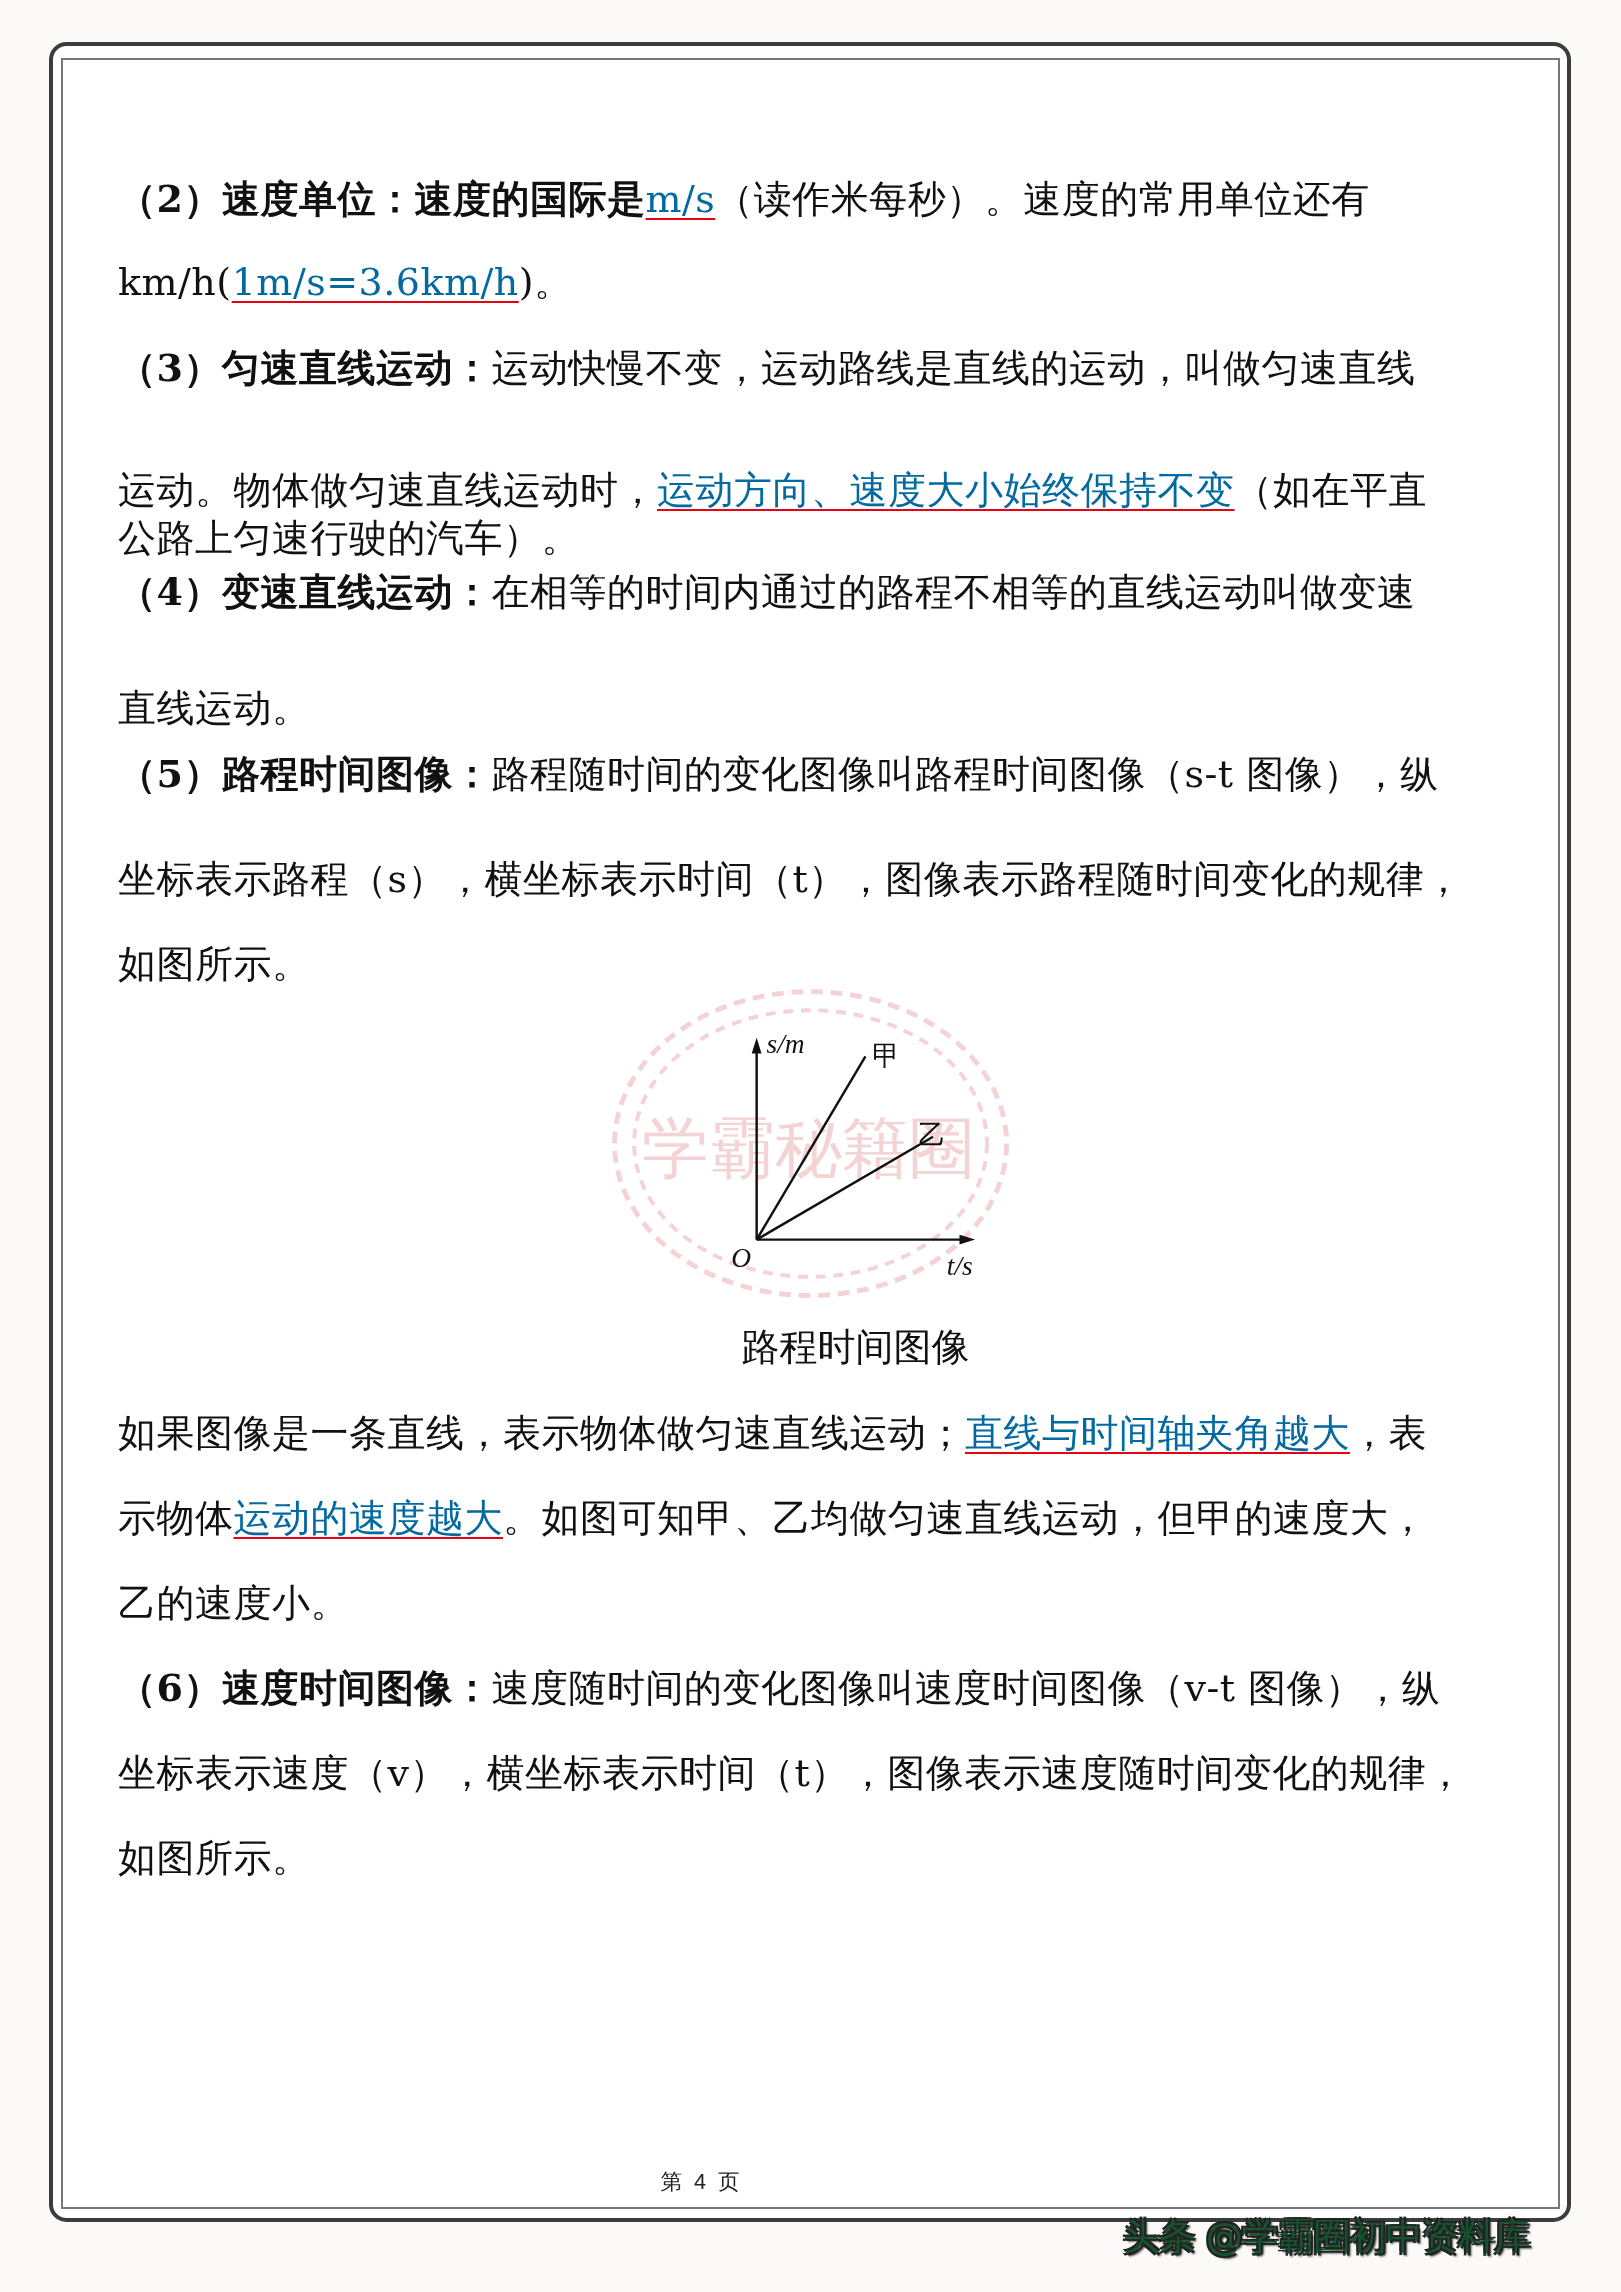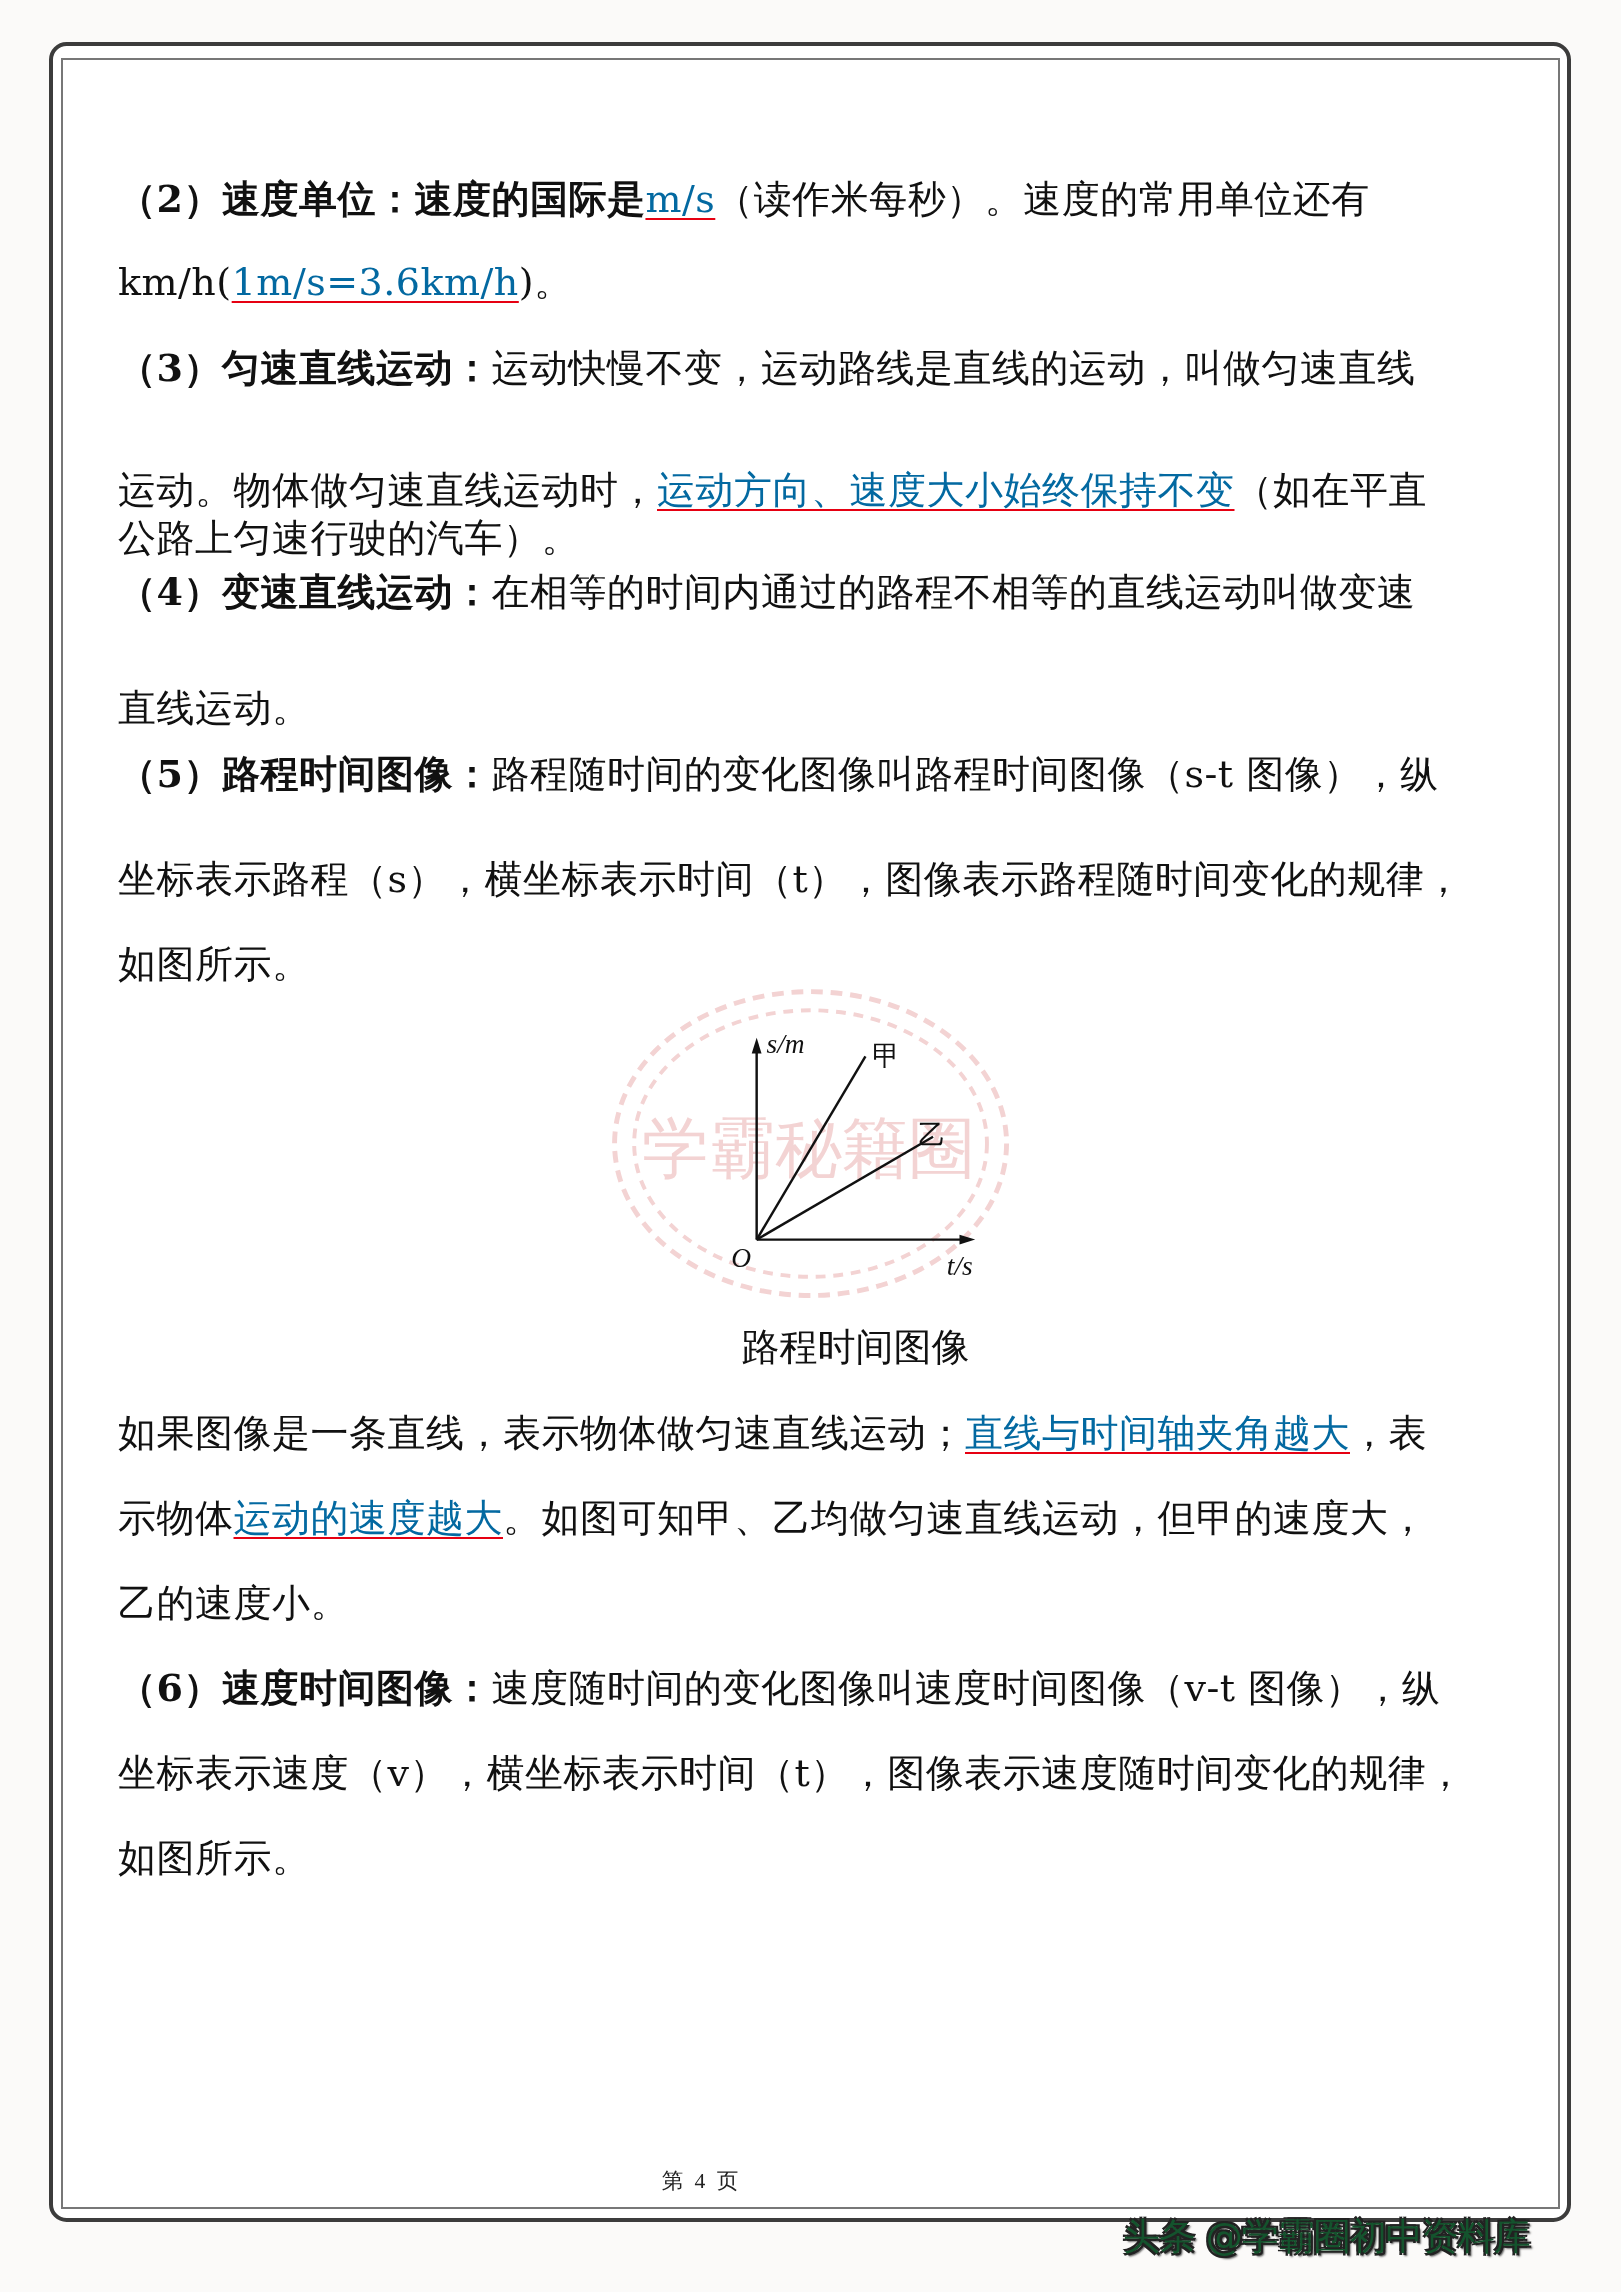--- a/index.html
+++ b/index.html
@@ -25,21 +25,21 @@
   }
   .bold { font-weight:bold; }
   .red { color:#0369a1; text-decoration:underline; text-decoration-color:#e60012; text-decoration-thickness:2px; text-underline-offset:5.9px; }
   .caption {
     position:absolute; left:0; width:1621px; text-align:center;
     top:1318px; font-size:38px; line-height:59px;margin-left:45px;
   }
   .chart { position:absolute; left:588px; top:975px; width:451px; height:343px; }
   .page-num {
     position:absolute; left:0; width:1400px; text-align:center; top:2166px;
-    font-size:21.6px; line-height:31px; font-family:Liberation Serif, serif; color:#222;
+    font-size:21.6px; line-height:31px; font-family:Liberation Sans, sans-serif; color:#222;
     word-spacing:5.9px;
   }
   .brand {
     position:absolute; left:1123px; top:2213px; font-size:37px; line-height:47px;
     font-family:"DejaVu Sans","Liberation Sans",sans-serif; color:#14532d; white-space:nowrap;
     text-shadow: -2px -2px 0 #222, 2px -2px 0 #222, -2px 2px 0 #222, 2px 2px 0 #222, 2.9px 2.9px 2px #555;
     letter-spacing:-1px;
   }
 </style>
 </head>

